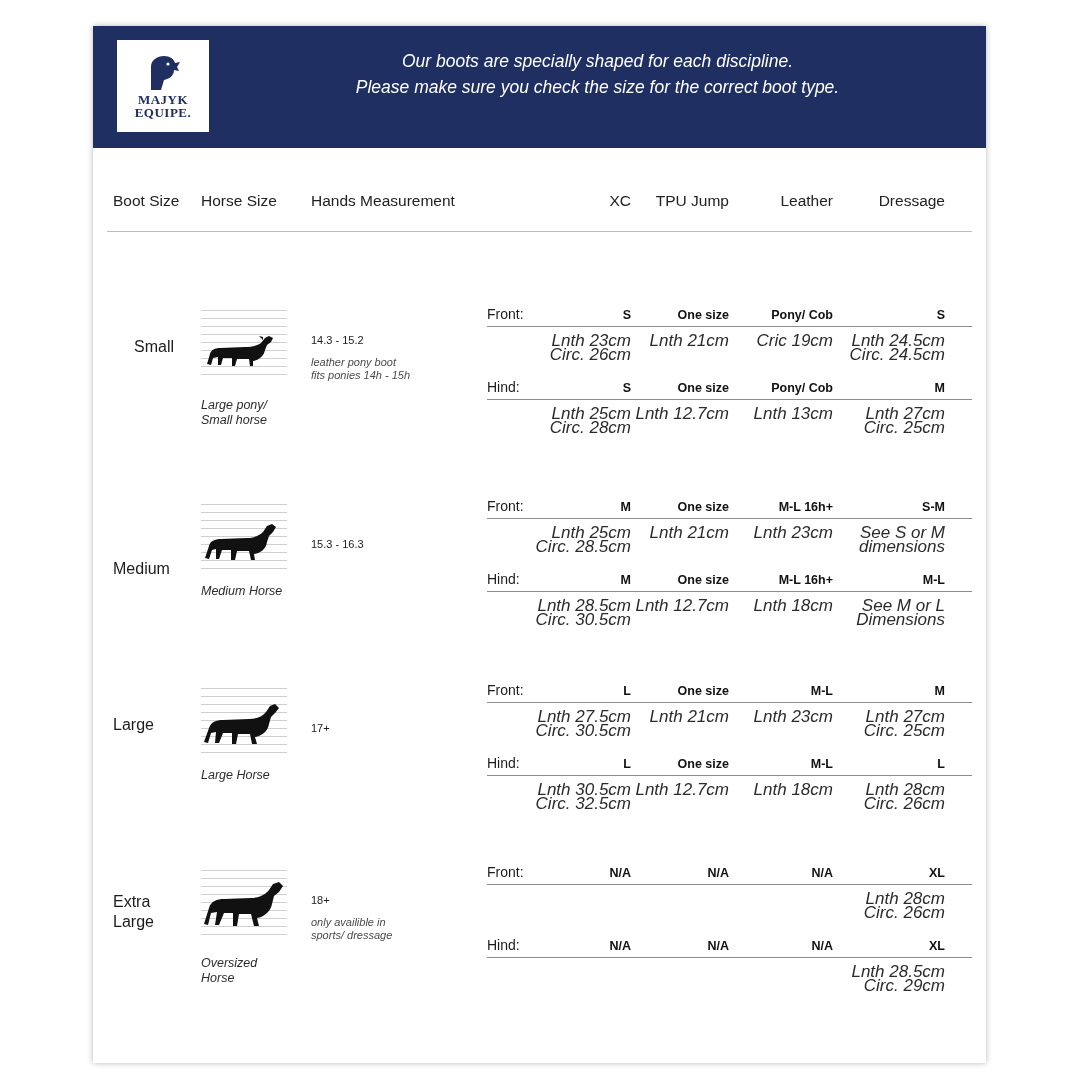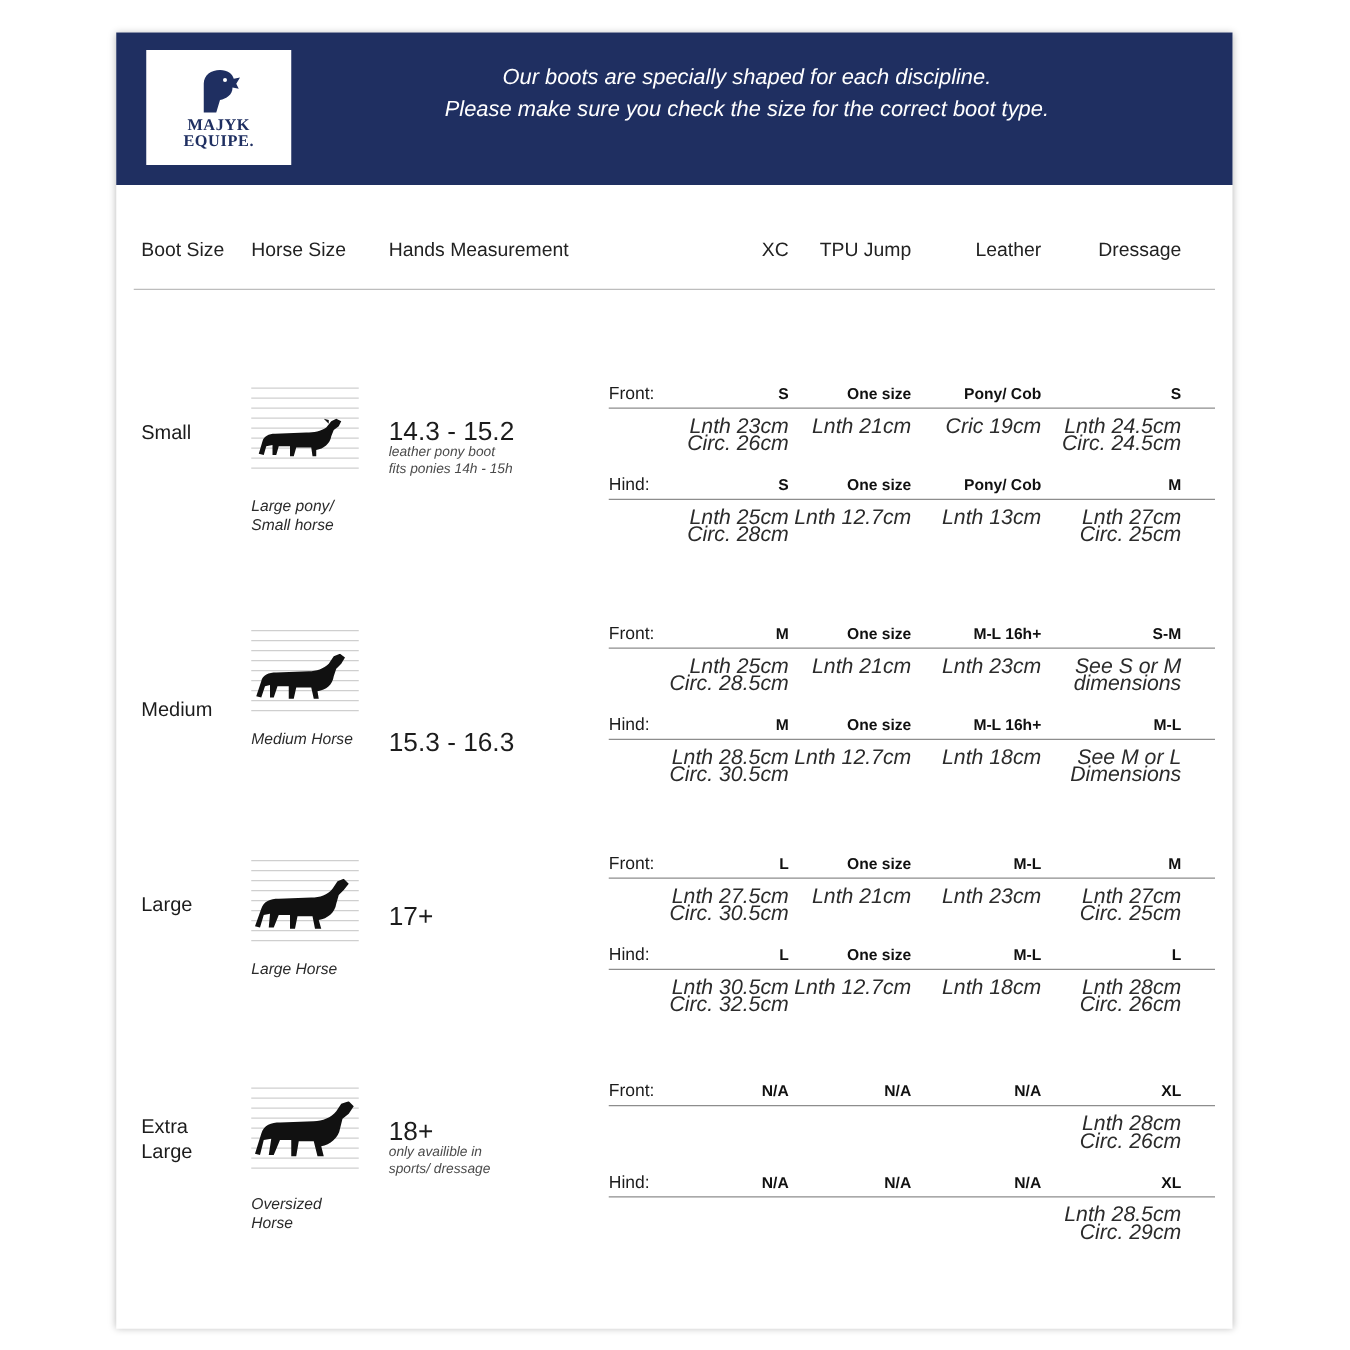--- a/index.html
+++ b/index.html
@@ -31,21 +31,21 @@
   
   .header {
     position: relative;
     height: 122px;
     background: #1f2f61;
   }
   .logo {
     position: absolute;
     left: 24px;
     top: 14px;
-    width: 116px;
+    width: 92px;
     height: 92px;
     background: #ffffff;
     display: flex;
     flex-direction: column;
     align-items: center;
     justify-content: center;
   }
   .logo svg { display: block; }
   .logo-text {
     font-family: "Liberation Serif", serif;
@@ -136,21 +136,21 @@
     width: 110px;
     font-size: 12.5px;
     font-style: italic;
     color: #2b2b2b;
     line-height: 15px;
   }
   .hands {
     position: absolute;
     left: 218px;
     width: 150px;
-    font-size: 21px;
+    font-size: 11px;
     color: #1c1c1c;
   }
   .hands-note {
     position: absolute;
     left: 218px;
     width: 160px;
     font-size: 11px;
     font-style: italic;
     color: #4a4a4a;
     line-height: 13px;
@@ -228,21 +228,21 @@
       <div class="ch" style="left:108px;">Horse Size</div>
       <div class="ch" style="left:218px;">Hands Measurement</div>
       <div class="ch" style="left:418px; width:120px; text-align:right;">XC</div>
       <div class="ch" style="left:516px; width:120px; text-align:right;">TPU Jump</div>
       <div class="ch" style="left:620px; width:120px; text-align:right;">Leather</div>
       <div class="ch" style="left:722px; width:130px; text-align:right;">Dressage</div>
       <div class="rule" style="left:14px; right:14px; top:55px;"></div>
     </div>
 
     <div class="row" style="top:206px; height:200px;">
-      <div class="size-label" style="top:105px;">Small</div>
+      <div class="size-label" style="top:105px;margin-left:21px;">Small</div>
 
       <div class="horse-box" style="top:74px;">
         <div class="lines">
           <i style="top:4px"></i>
             <i style="top:12px"></i>
             <i style="top:20px"></i>
             <i style="top:28px"></i>
           <i style="top:36px"></i>
             <i style="top:44px"></i>
             <i style="top:52px"></i>
@@ -306,21 +306,21 @@
             <i style="top:68px"></i>
           <span class="horse-silhouette">
             <svg width="90" height="38" viewBox="0 0 90 38">
               <path d="M4 34 L8 22 C9 17 14 15 20 15 L46 14 C52 14 58 12 62 8 L66 2 L71 0 L75 3 L72 8 L68 12 L66 18 C65 25 60 29 53 30 L54 36 L50 36 L48 27 L36 27 L34 36 L30 36 L30 26 L21 26 L18 35 L15 35 L15 25 L11 26 L8 35 Z" fill="#111111"></path>
             </svg>
           </span>
         </div>
       </div>
       <div class="horse-caption" style="top:158px; white-space:pre-line;">Medium Horse</div>
 
-      <div class="hands" style="top:112px;margin-top:45px;">15.3 - 16.3</div>
+      <div class="hands" style="top:112px;">15.3 - 16.3</div>
       <div class="hands-note" style="top:134px; white-space:pre-line;"></div>
 
       <div class="fh-label" style="top:72px;">Front:</div>
       <div class="cell-main c-xc" style="top:74px;">M</div>
       <div class="cell-main c-tpu" style="top:74px;">One size</div>
       <div class="cell-main c-lea" style="top:74px;">M-L 16h+</div>
       <div class="cell-main c-dre" style="top:74px;">S-M</div>
       <div class="thin-rule" style="left:394px; right:14px; top:92px;"></div>
       <div class="cell-sub c-xc" style="top:100px; white-space:pre-line;">Lnth 25cm
 Circ. 28.5cm</div>

